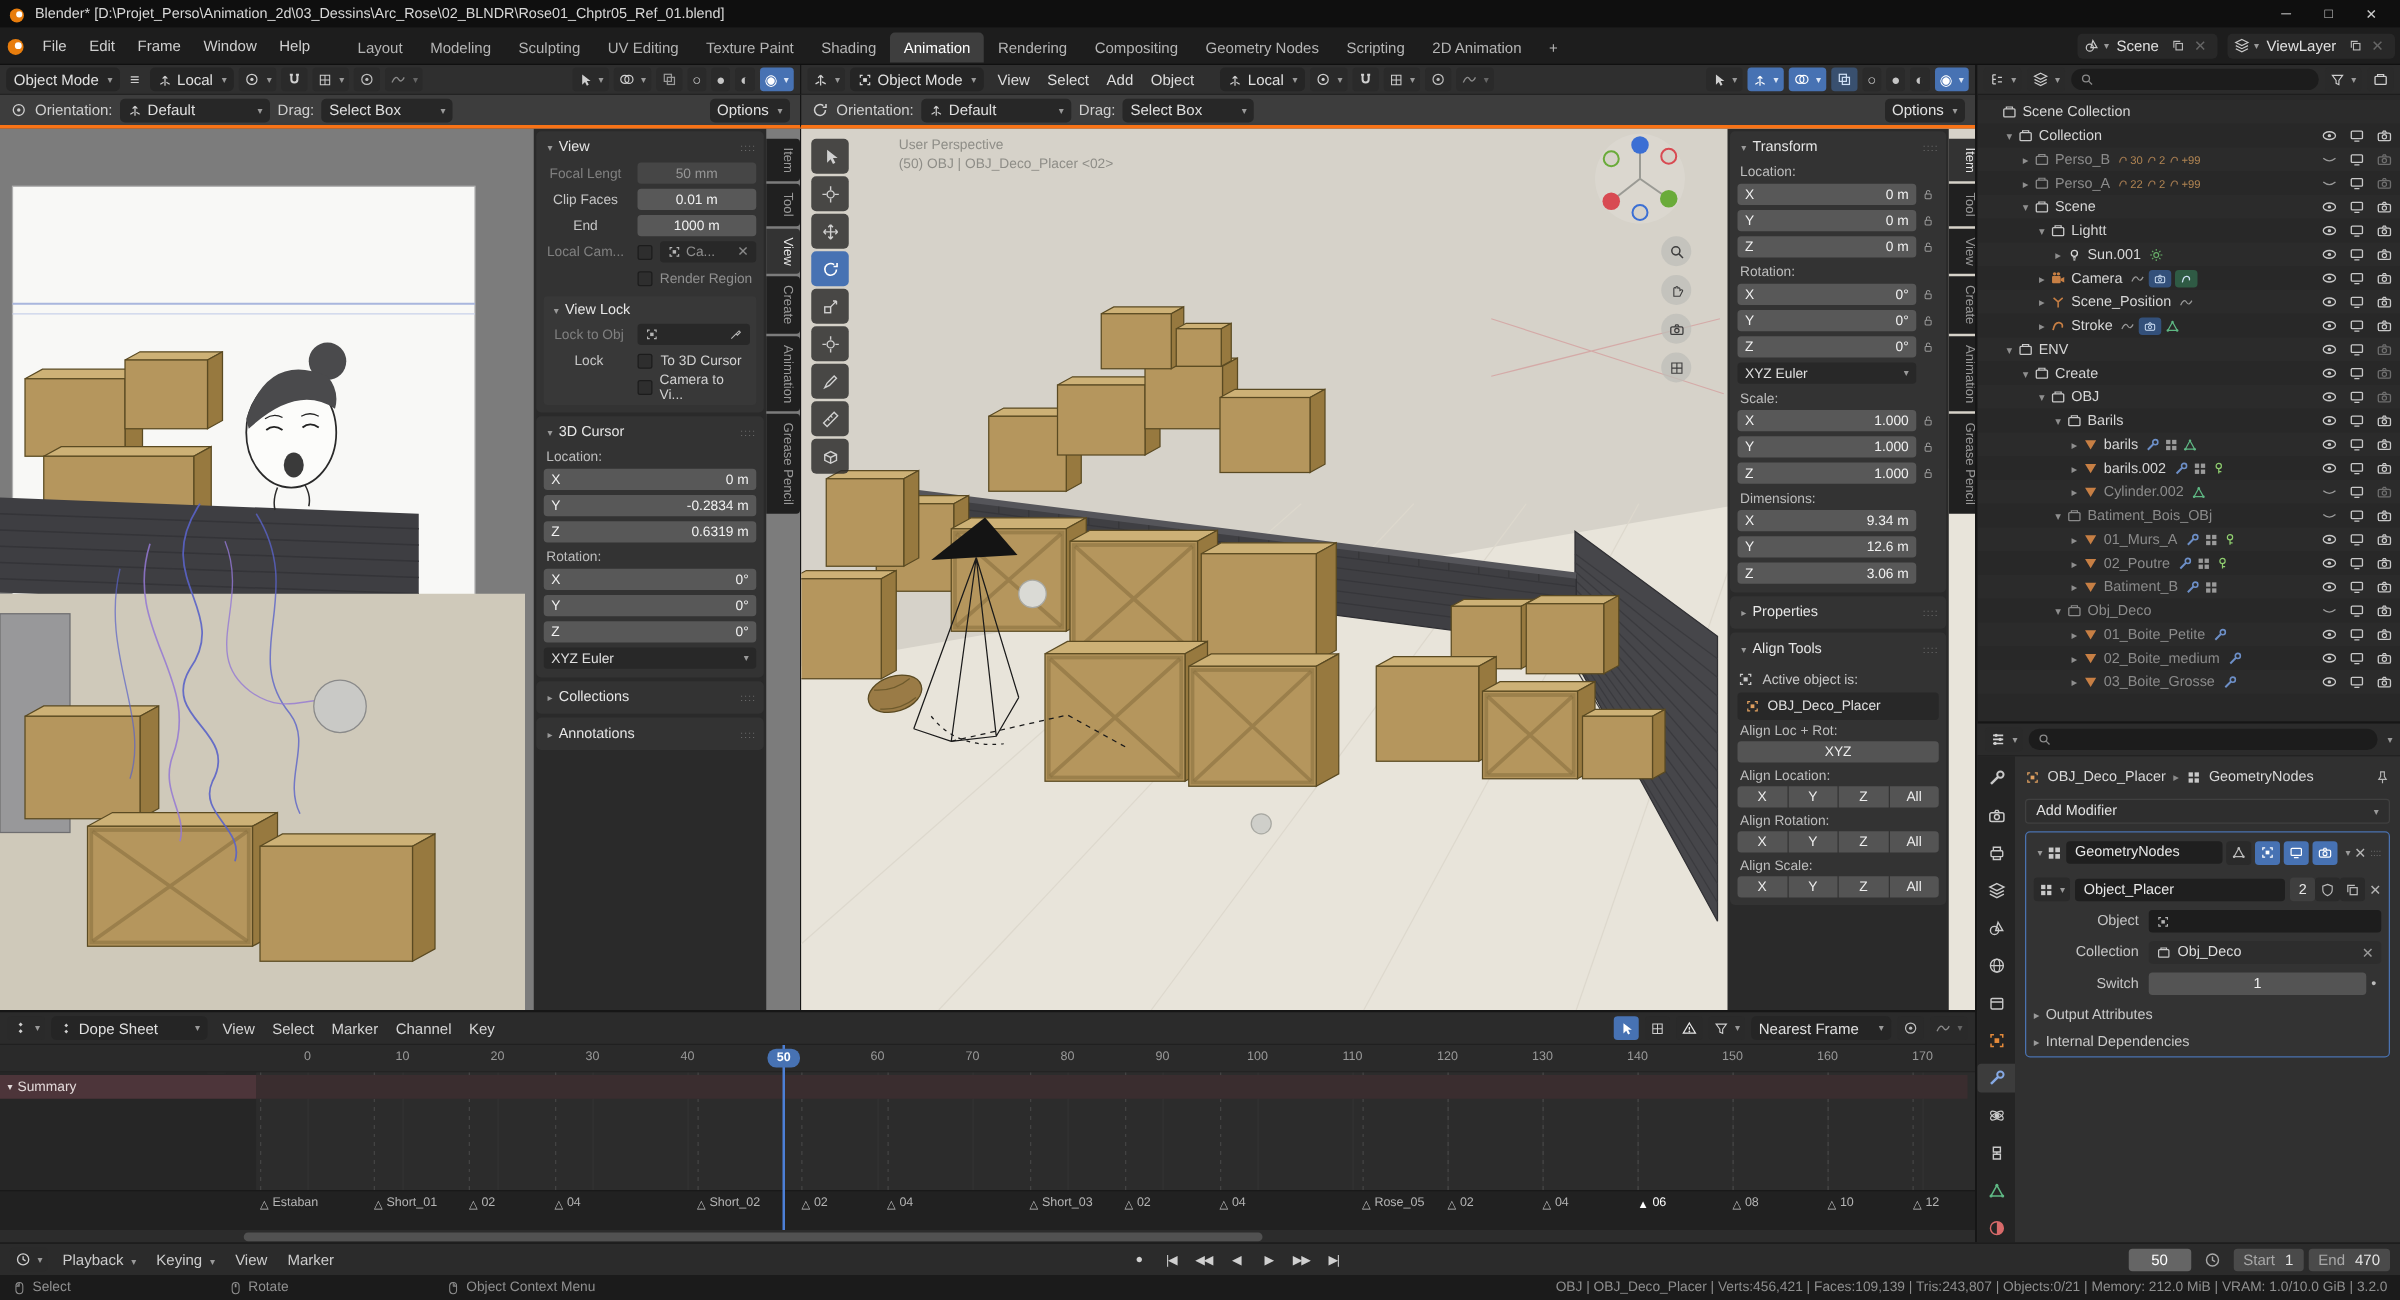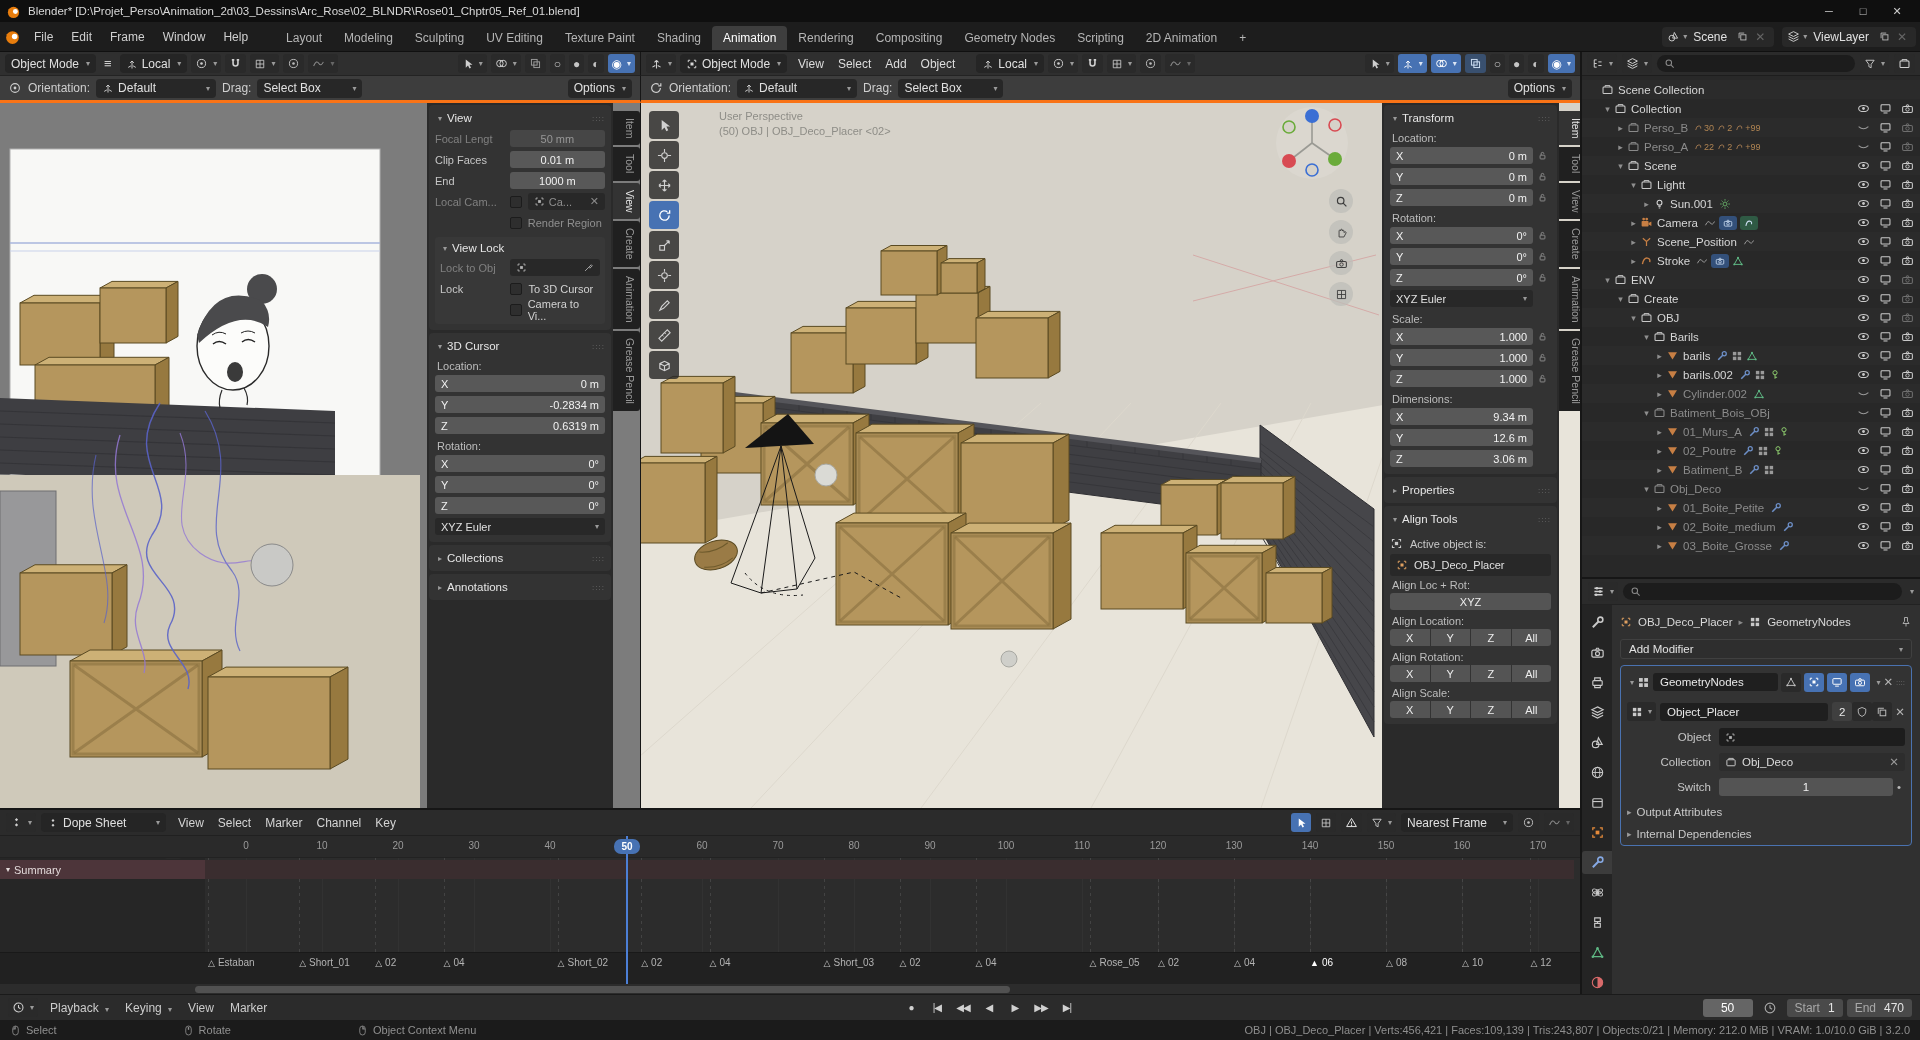--- a/index.html
+++ b/index.html
@@ -37,21 +37,21 @@
 
 #mvtoolbar{position:absolute;left:8px;top:8px;width:30px;display:flex;flex-direction:column;gap:2px}
 #mvtoolbar .tbtn{width:30px;height:28px;background:rgba(40,40,40,.82);border-radius:4px;display:flex;align-items:center;justify-content:center}
 #mvtoolbar .tbtn.active{background:#4772b3}
 
 .npanel{position:absolute;top:0;bottom:0;background:#2a2a2a;overflow:hidden;padding:2px;font-size:11px}
 .panel{background:#333;border-radius:4px;margin-bottom:3px;padding:4px 6px 6px 6px}
 .phead{display:flex;align-items:center;color:#e6e6e6;font-size:11.5px;height:18px}
 .phead .grip{margin-left:auto;color:#6f6f6f;font-size:8px;letter-spacing:1px}
 .prow{display:flex;align-items:center;height:19px;margin-top:2px}
-.prow .plab{width:44%;text-align:left;padding-right:8px;color:#c6c6c6;white-space:nowrap;overflow:hidden}
+.prow .plab{width:44%;text-align:center;padding-right:8px;color:#c6c6c6;white-space:nowrap;overflow:hidden}
 .prow .plab.dim{color:#808080}
 .field{flex:1;background:#585858;border-radius:3px;height:17px;display:flex;align-items:center;padding:0 6px;color:#f2f2f2}
 .field.dis{background:#464646;color:#979797}
 .field .fk{margin-right:auto}
 .field .fv{margin-left:auto}
 .field.center{justify-content:center}
 .ddark{flex:1;background:#282828;border-radius:3px;height:17px;display:flex;align-items:center;padding:0 6px;color:#e0e0e0}
 .cbx{width:12px;height:12px;background:#2e2e2e;border:1px solid #1c1c1c;border-radius:2px;margin-right:6px;flex:none}
 .seclab{color:#bdbdbd;margin:5px 0 1px 2px}
 .lockcol{width:18px;display:flex;justify-content:center;flex:none}

